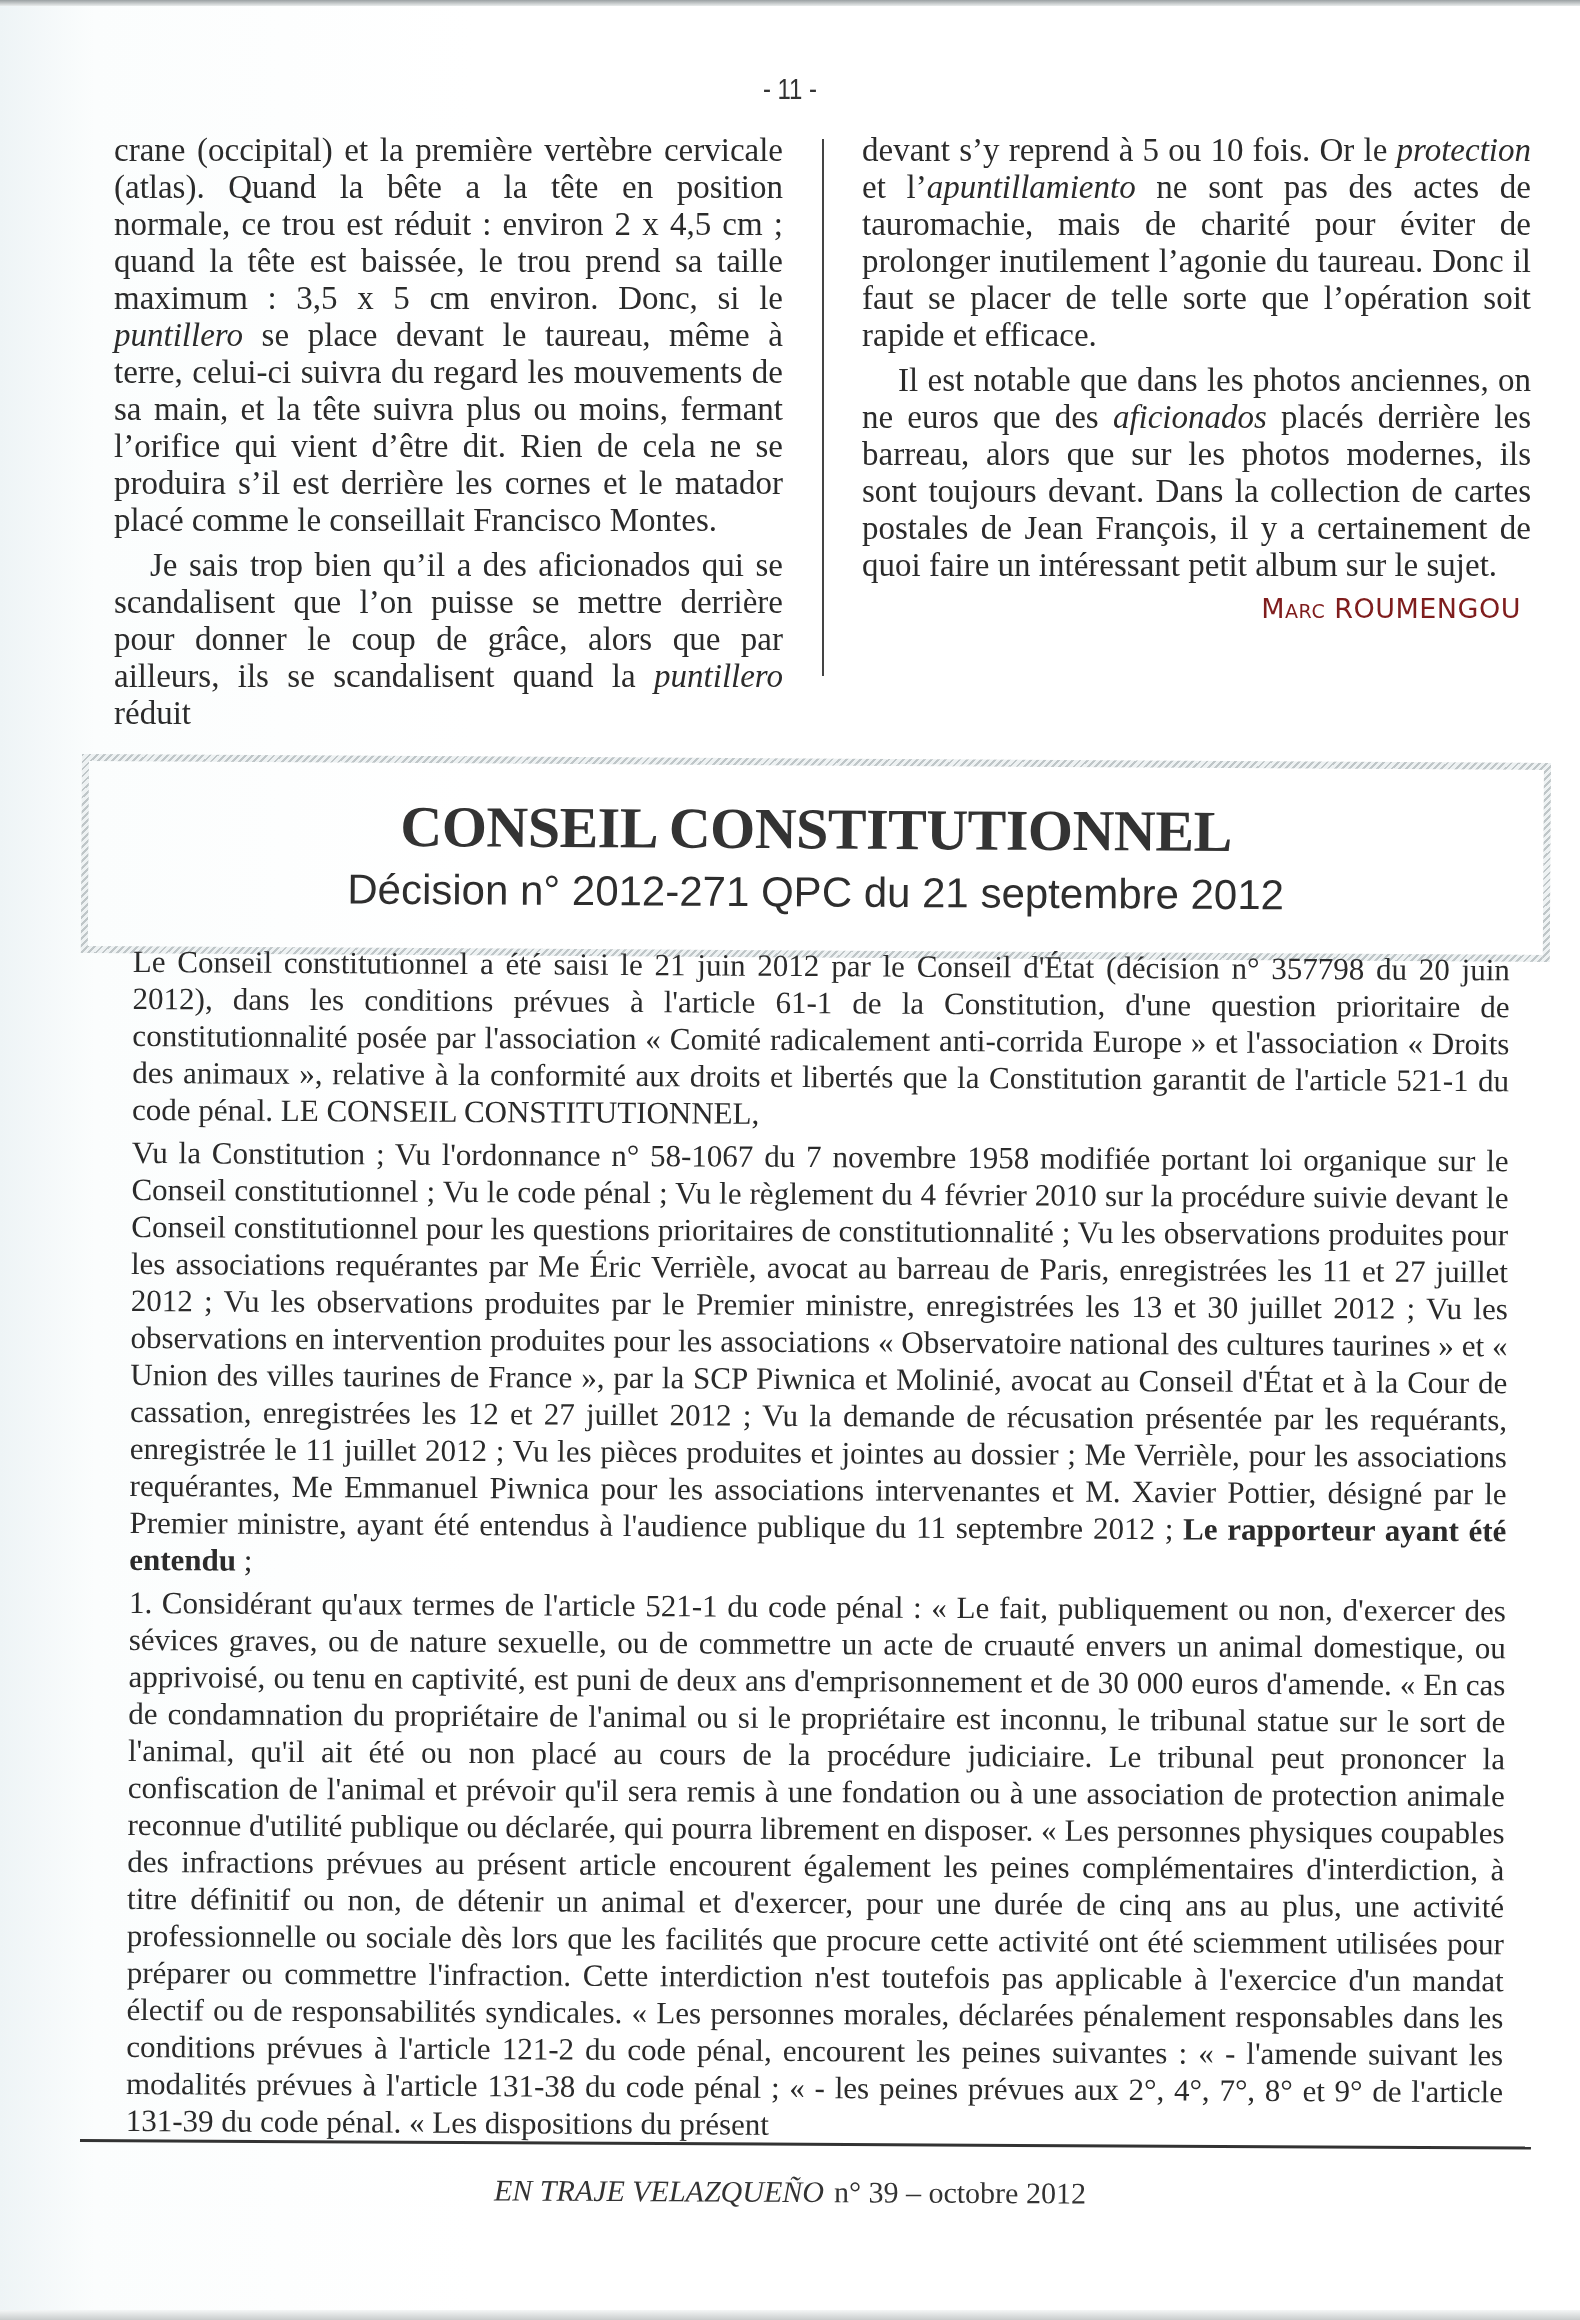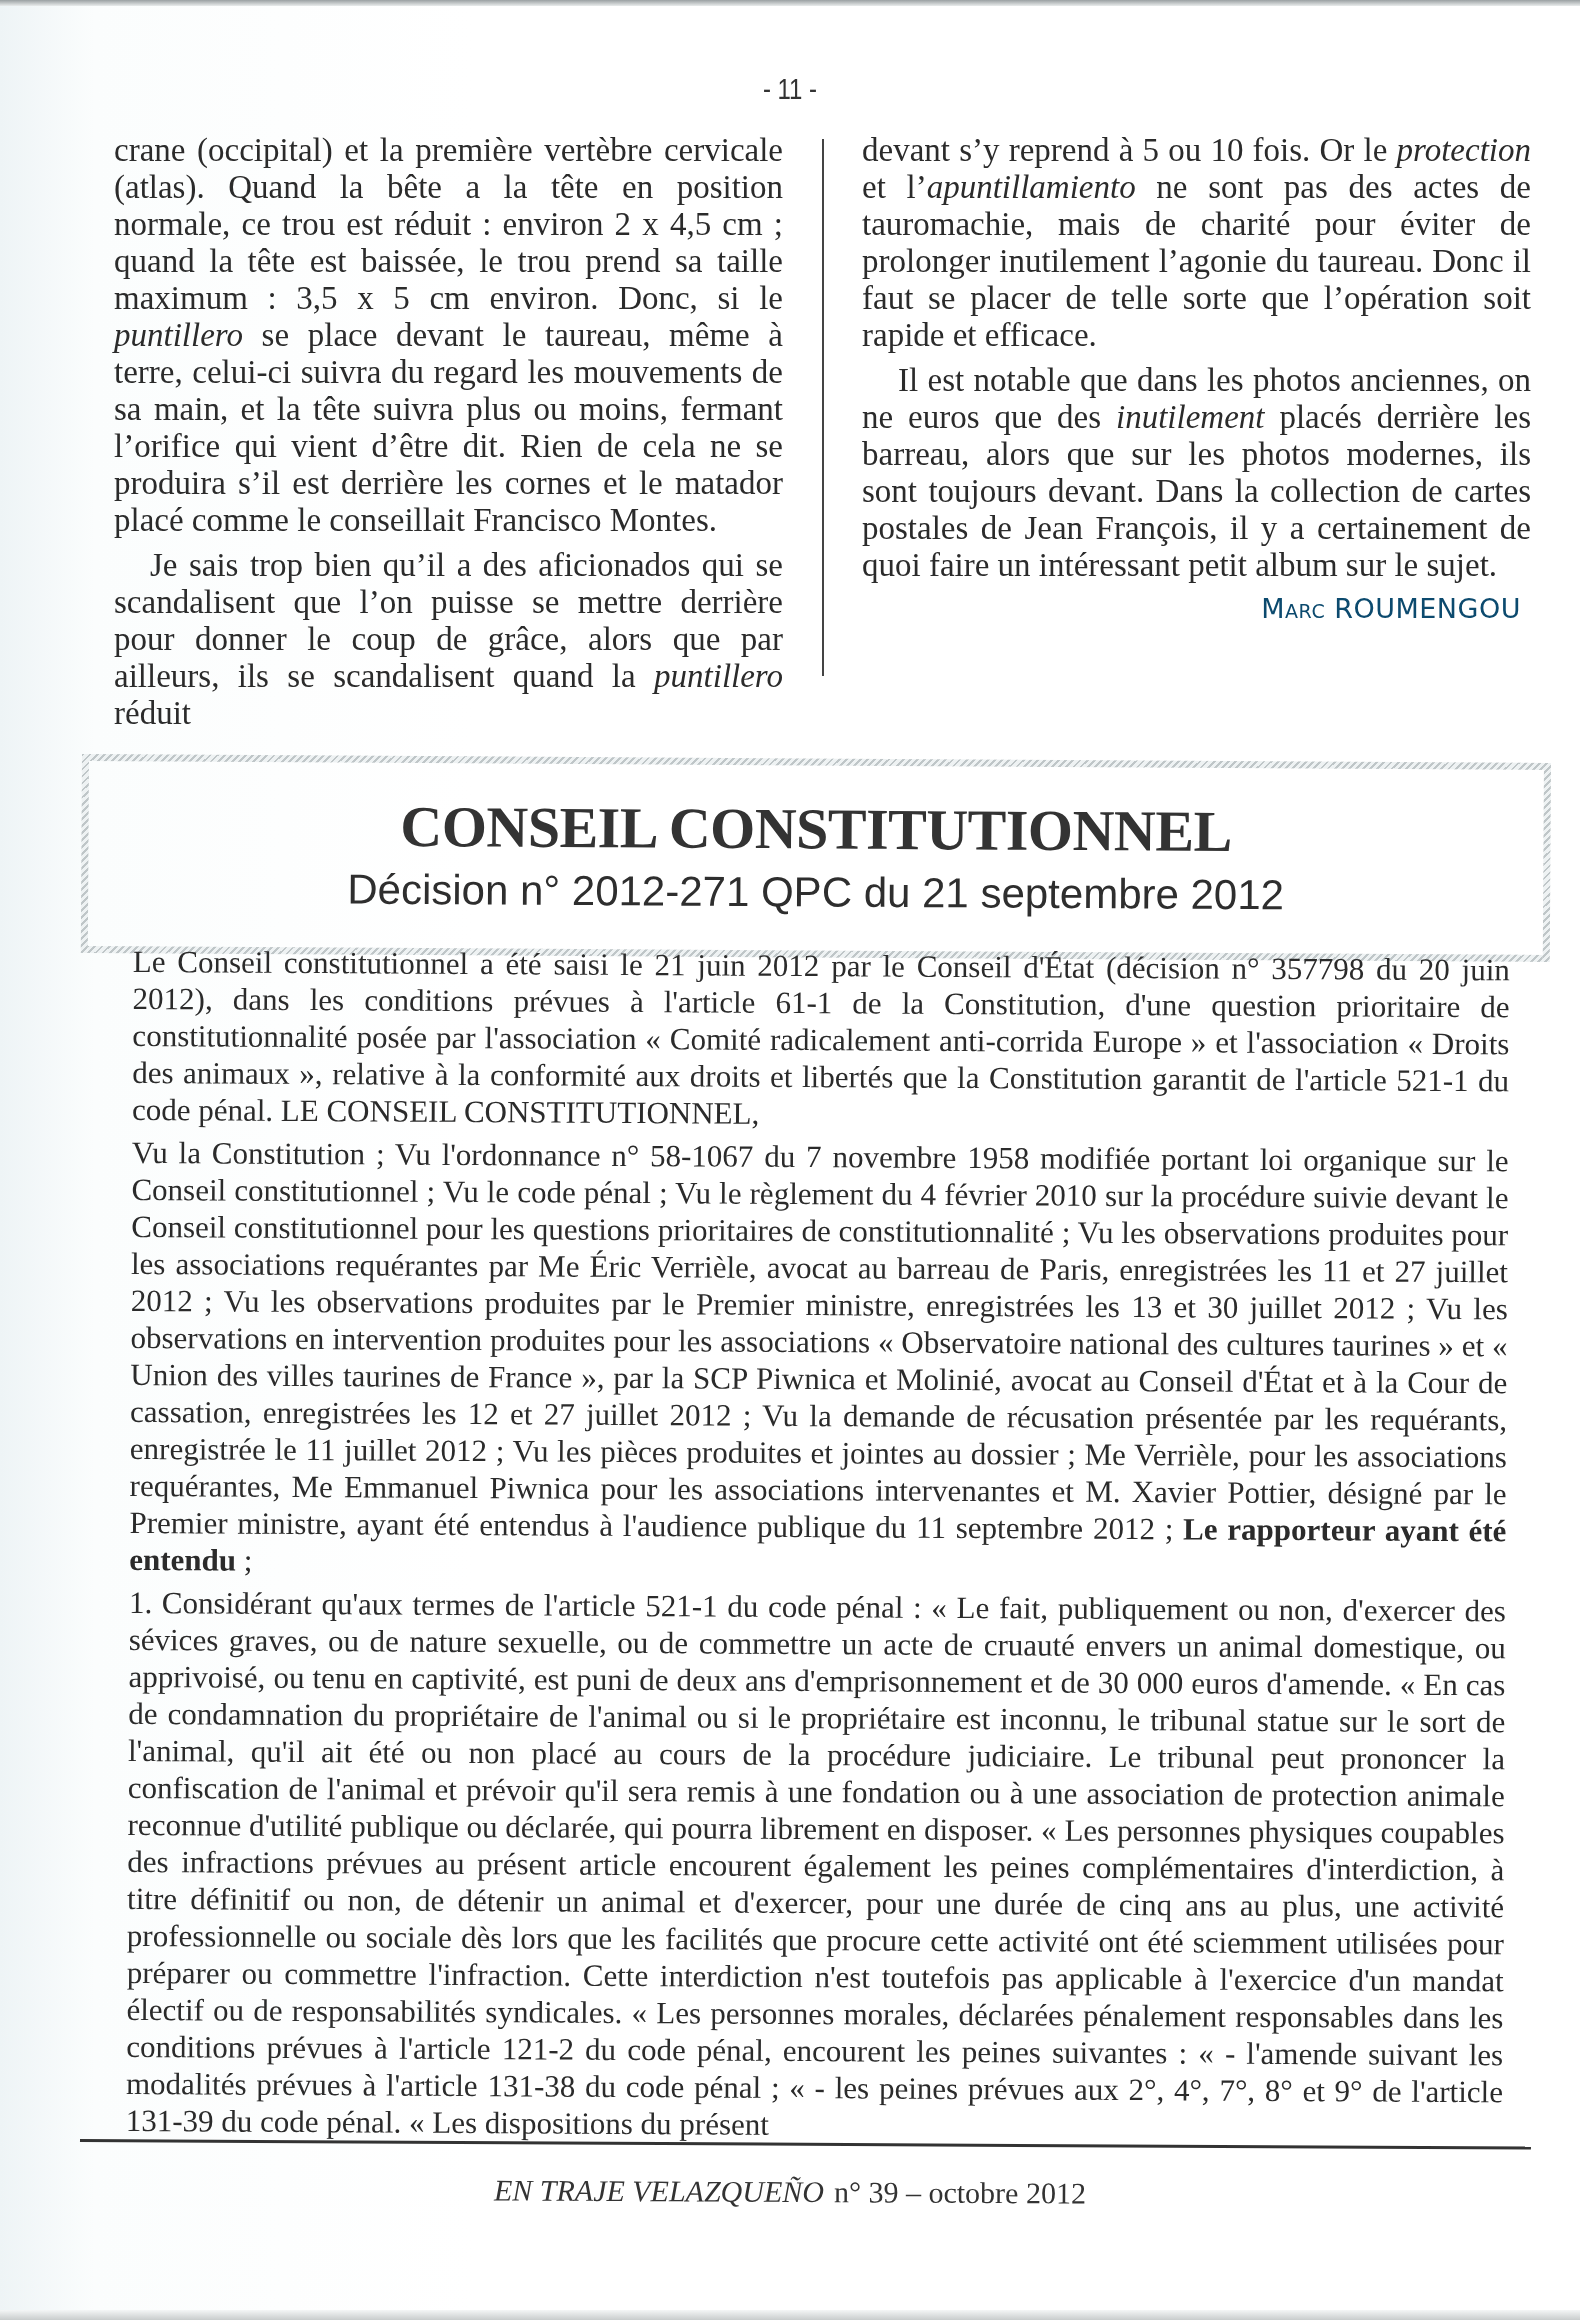--- a/index.html
+++ b/index.html
@@ -20,21 +20,21 @@
     font-size: 33px; line-height: 37px; text-align: justify;
     transform-origin: left top;
   }
   .col p { margin: 0; text-indent: 0; }
   .col p.indent { text-indent: 36px; margin-top: 8px; }
   .col-left { left: 114px; }
   .col-right { left: 862px; }
   .col-divider { position: absolute; left: 822px; top: 139px; width: 2px; height: 537px; background: #444; }
   .author {
     text-align: right; margin-top: 6px; font-family: "DejaVu Sans", sans-serif; font-size: 27px;
-    letter-spacing: 0.5px; color: #0c4a6e; font-variant: small-caps; padding-right: 10px;
+    letter-spacing: 0.5px; color: #7f1d1d; font-variant: small-caps; padding-right: 10px;
   }
   .box {
     position: absolute; left: 82px; top: 754px; width: 1455px; height: 185px;
     border: 7px solid transparent;
     border-image: repeating-linear-gradient(135deg, #bfc6c8 0 2px, #eef2f3 2px 5px) 7;
     transform: rotate(0.35deg);
     transform-origin: left top;
   }
   .box-title {
     position: absolute; left: 0; width: 100%; top: 30px; text-align: center;
@@ -70,21 +70,21 @@
 
 <div class="col col-left">
   <p><span>crane (occipital) et la première vertèbre cervicale (atlas). Quand la bête a la tête en position normale, ce trou est réduit : environ 2 x 4,5 cm ; quand la tête est baissée, le trou prend sa taille maximum : 3,5 x 5 cm environ. Donc, si le </span><em>puntillero</em><span> se place devant le taureau, même à terre, celui-ci suivra du regard les mouvements de sa main, et la tête suivra plus ou moins, fermant l’orifice qui vient d’être dit. Rien de cela ne se produira s’il est derrière les cornes et le matador placé comme le conseillait Francisco Montes.</span></p>
   <p class="indent"><span>Je sais trop bien qu’il a des aficionados qui se scandalisent que l’on puisse se mettre derrière pour donner le coup de grâce, alors que par ailleurs, ils se scandalisent quand la </span><em>puntillero</em><span> réduit</span></p>
 </div>
 
 <div class="col-divider"></div>
 
 <div class="col col-right">
   <p><span>devant s’y reprend à 5 ou 10 fois. Or le </span><em>protection</em><span> et l’</span><em>apuntillamiento</em><span> ne sont pas des actes de tauromachie, mais de charité pour éviter de prolonger inutilement l’agonie du taureau. Donc il faut se placer de telle sorte que l’opération soit rapide et efficace.</span></p>
-  <p class="indent"><span>Il est notable que dans les photos anciennes, on ne euros que des </span><em>inutilement</em><span> placés derrière les barreau, alors que sur les photos modernes, ils sont toujours devant. Dans la collection de cartes postales de Jean François, il y a certainement de quoi faire un intéressant petit album sur le sujet.</span></p>
+  <p class="indent"><span>Il est notable que dans les photos anciennes, on ne euros que des </span><em>aficionados</em><span> placés derrière les barreau, alors que sur les photos modernes, ils sont toujours devant. Dans la collection de cartes postales de Jean François, il y a certainement de quoi faire un intéressant petit album sur le sujet.</span></p>
   <div class="author">Marc ROUMENGOU</div>
 </div>
 
 <div class="box">
   <div class="box-title">CONSEIL CONSTITUTIONNEL</div>
   <div class="box-subtitle">Décision n° 2012-271 QPC du 21 septembre 2012</div>
 </div>
 
 <div class="body">
   <p>Le Conseil constitutionnel a été saisi le 21 juin 2012 par le Conseil d'État (décision n° 357798 du 20 juin 2012), dans les conditions prévues à l'article 61-1 de la Constitution, d'une question prioritaire de constitutionnalité posée par l'association « Comité radicalement anti-corrida Europe » et l'association « Droits des animaux », relative à la conformité aux droits et libertés que la Constitution garantit de l'article 521-1 du code pénal.  LE CONSEIL CONSTITUTIONNEL,</p>

